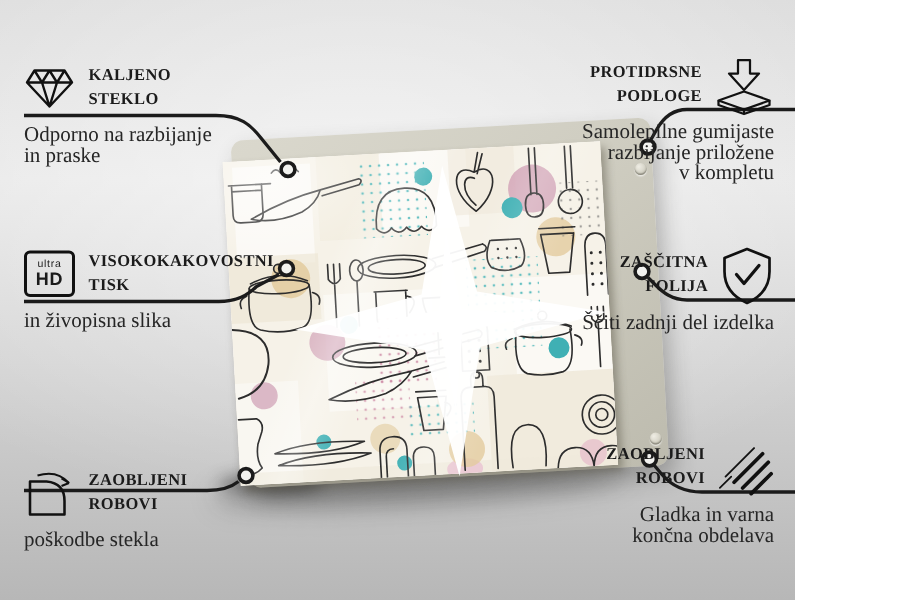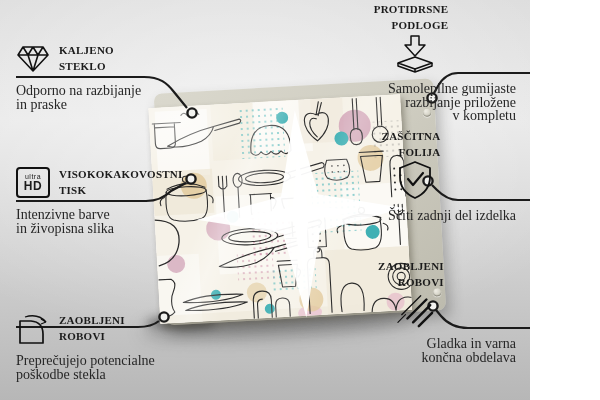--- a/index.html
+++ b/index.html
@@ -8,21 +8,21 @@
     font-family:"Liberation Serif",serif;color:#1b1b1b;
     background:
       radial-gradient(120% 90% at 45% 30%, rgba(255,255,255,.55), rgba(255,255,255,0) 62%),
       linear-gradient(180deg,#dcdcdc 0%,#e7e7e7 30%,#d2d2d2 62%,#b7b7b7 100%);
   }
   
   .callout{position:absolute;}
   .callout .head{display:flex;align-items:center;height:33px;}
   .callout.leftside{left:16px;width:176px;}
   .callout.rightside{right:14px;width:210px;text-align:right;}
-  .callout.rightside .head{justify-content:flex-end;flex-direction:column;}
+  .callout.rightside .head{justify-content:flex-end;}
   .icwrap{flex:0 0 auto;display:flex;align-items:center;justify-content:center;text-align:right;}
   .leftside .icwrap{margin-right:9px;}
   .rightside .icwrap{margin-left:8px;}
   .ttl{font-weight:bold;font-size:11px;line-height:15.5px;letter-spacing:.25px;}
   .ttl span{display:block;}
   .sub{font-size:14px;line-height:13.5px;margin-top:9px;color:#262626;}
   .sub span{display:block;}
   .hd-icon{width:30px;height:27px;border:2.2px solid #111;border-radius:4px;
     display:flex;flex-direction:column;align-items:center;justify-content:center;
     font-family:"Liberation Sans",sans-serif;background:transparent;}
@@ -246,41 +246,39 @@
           <span class="u">ultra</span>
           <span class="h">HD</span>
         </span>
       </span>
       <span class="ttl">
         <span>VISOKOKAKOVOSTNI</span>
         <span>TISK</span>
       </span>
     </div>
     <div class="sub">
-      <span>Intenzivne barve</span>
       <span>in živopisna slika</span>
     </div>
   </div>
 
   <div class="callout leftside" style="top:292px;margin-top:20px;">
     <div class="head">
       <span class="icwrap">
         <svg width="34" height="34" viewBox="0 0 34 34" fill="none" stroke="#111" stroke-linejoin="round">
           <path d="M4,31 L4,9 L15,9 Q27,10 27,22 L27,31 Z" stroke-width="1.7"></path>
           <path d="M9,5 Q22,1 30,10" stroke-width="1.3"></path>
           <path d="M30,10 l-5,-3 M30,10 l-5,2" stroke-width="1.3"></path>
         </svg>
       </span>
       <span class="ttl">
         <span>ZAOBLJENI</span>
         <span>ROBOVI</span>
       </span>
     </div>
     <div class="sub">
-      <span>Preprečujejo potencialne</span>
       <span>poškodbe stekla</span>
     </div>
   </div>
 
   <div class="callout rightside" style="top:40px;">
     <div class="head">
       <span class="ttl">
         <span>PROTIDRSNE</span>
         <span>PODLOGE</span>
       </span>

